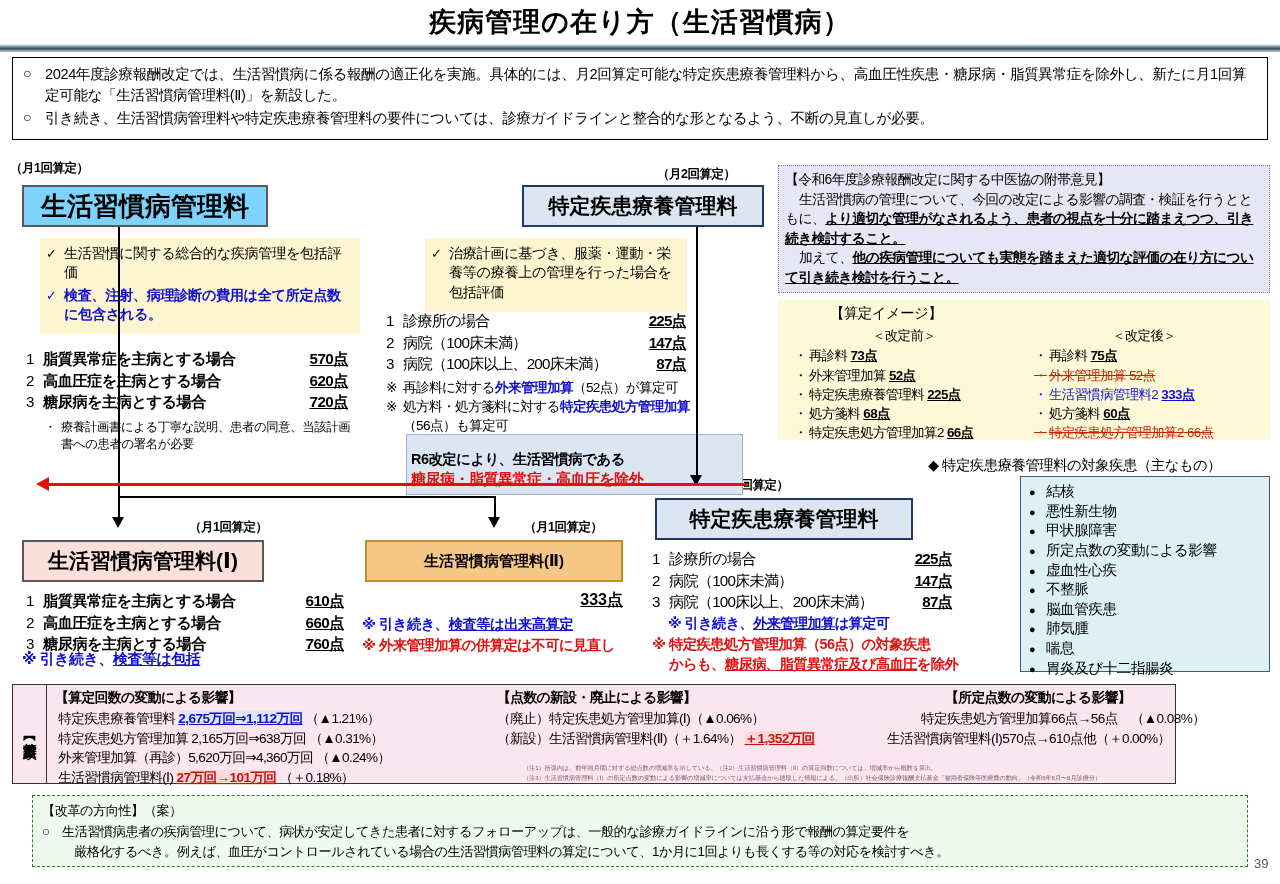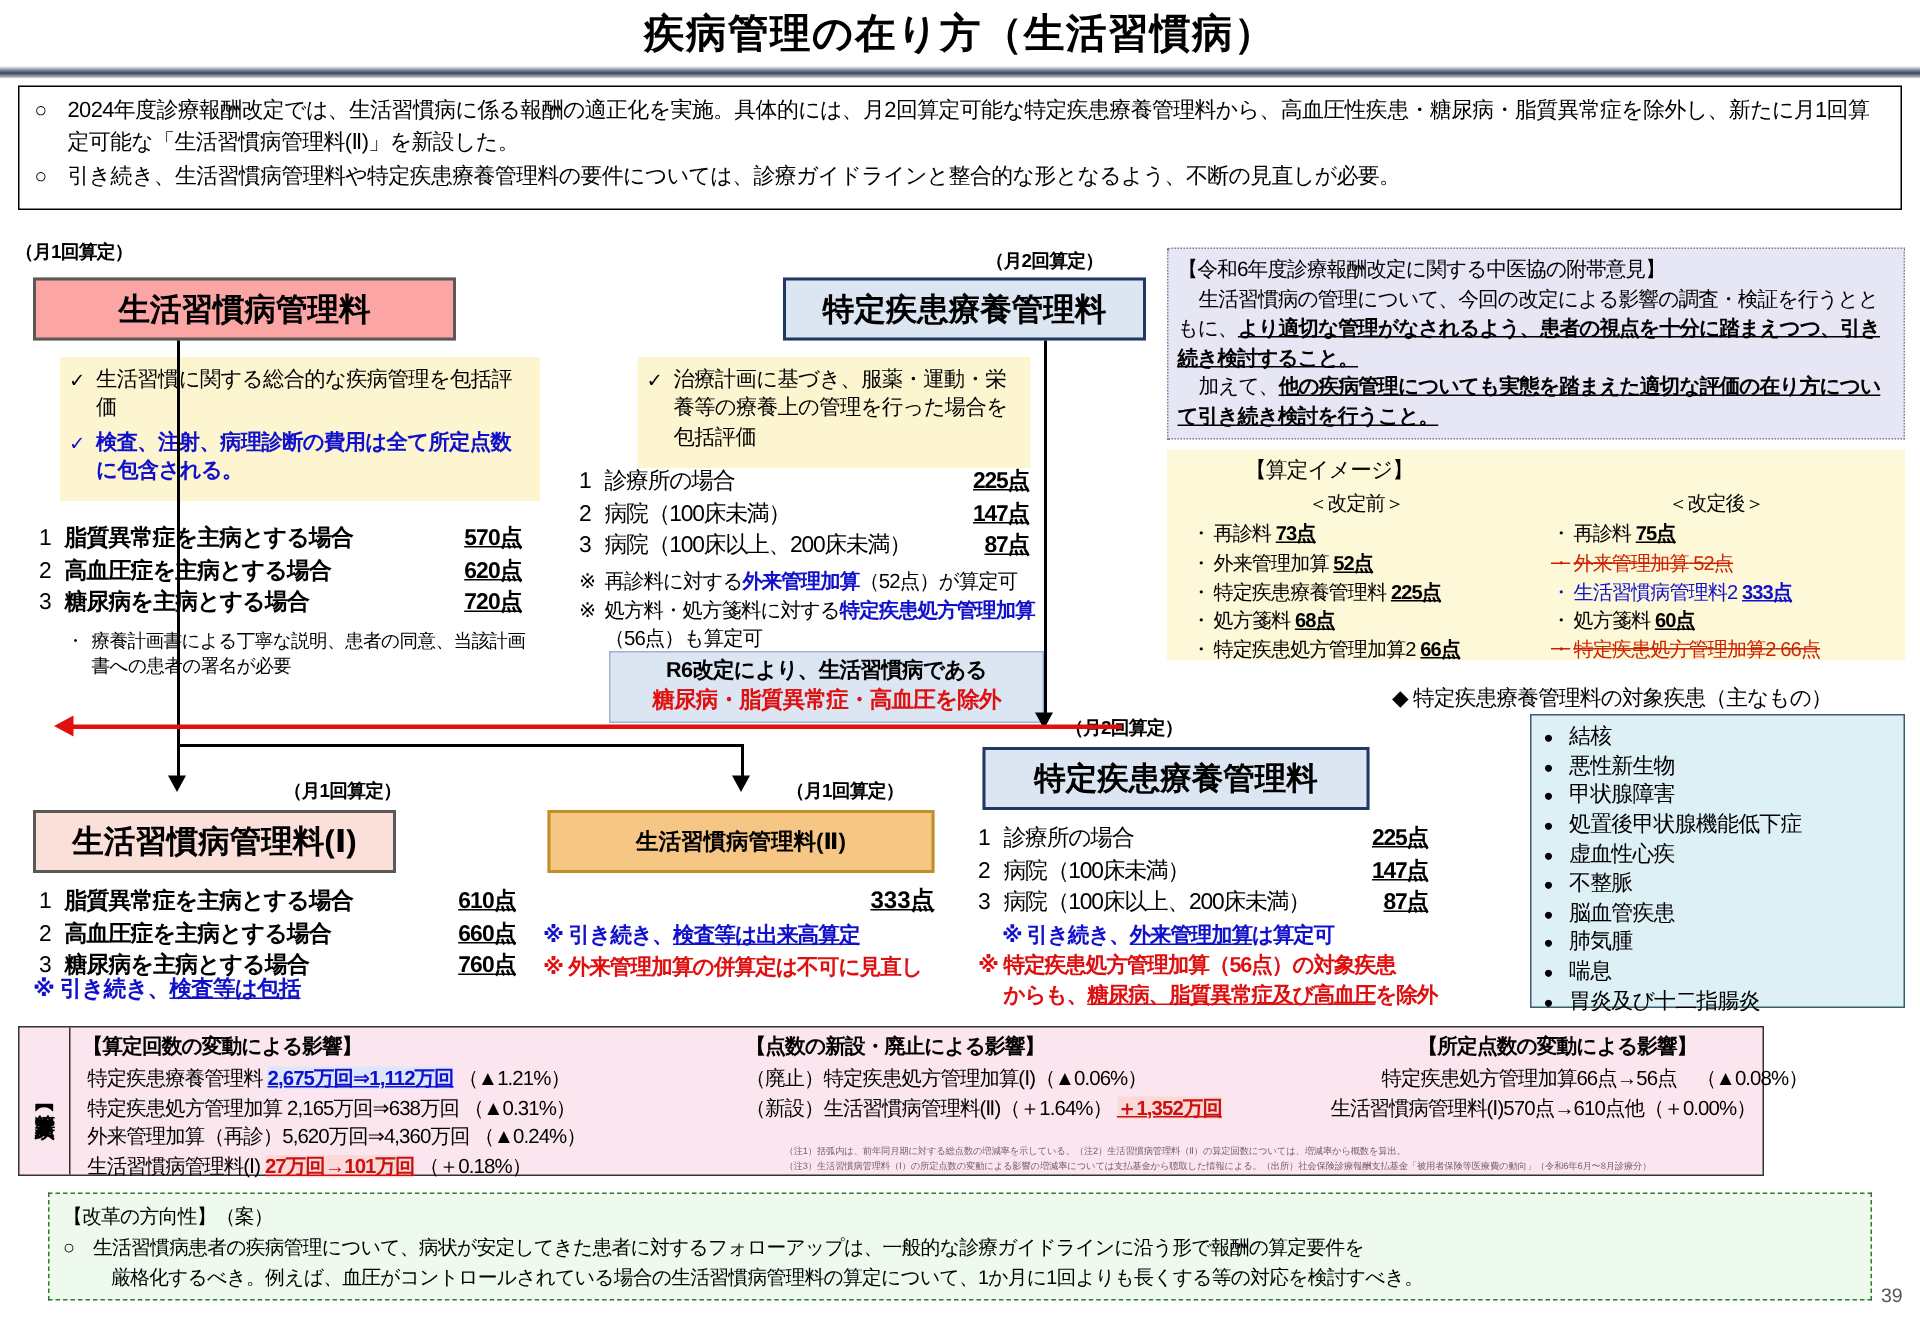--- a/index.html
+++ b/index.html
@@ -37,23 +37,23 @@
 
   
   .cap { font-size: 12.5px; font-weight: bold; letter-spacing: -0.5px; }
 
   
   .hbox {
     display: flex; align-items: center; justify-content: center;
     font-weight: bold; letter-spacing: 0px;
   }
   #seikatsu-box {
-    top: 185px; left: 22px; width: 282px; height: 42px;
-    background: #fca5a5; border: 2px solid #595959;
-    font-size: 21px;
+    top: 185px; left: 22px; width: 246px; height: 42px;
+    background: #7dd3fc; border: 2px solid #595959;
+    font-size: 26px;
   }
   #tokutei-box {
     top: 185px; left: 522px; width: 242px; height: 42px;
     background: #dce6f2; border: 2px solid #1f3864;
     font-size: 21px;
   }
   #seikatsu1-box {
     top: 540px; left: 22px; width: 242px; height: 42px;
     background: #fbdfd9; border: 2px solid #595959;
     font-size: 21px;
@@ -101,23 +101,23 @@
   #mid-points .pval { text-align: right; }
   #mid-notes {
     top: 378px; left: 386px; width: 312px;
     font-size: 13.6px; line-height: 1.41; letter-spacing: -0.6px;
   }
   .nrow { display: flex; align-items: flex-start; }
   .nmark { width: 17px; flex: 0 0 17px; }
 
   
   #r6-box {
-    top: 434px; left: 406px; width: 290px;
+    top: 434px; left: 406px; width: 337px;
     background: #dce6f2; border: 1px solid #9bb4d6;
-    padding: 2px 4px 5px 4px; text-align: center;
+    padding: 15px 4px 5px 4px; text-align: left;
   }
   #r6-line1 { font-size: 14.4px; font-weight: bold; letter-spacing: -0.5px; }
   #r6-line2 { font-size: 15px; font-weight: bold; color: #e01010; letter-spacing: -0.5px; margin-top: 1px; }
 
   
   #p1-points { top: 590px; left: 26px; width: 318px; }
   #p1-points .pval { width: 62px; text-align: right; }
   #p1-note {
     top: 650px; left: 22px; font-size: 15px; font-weight: bold;
     color: #1111cc; letter-spacing: -0.5px;
@@ -493,21 +493,21 @@
   <div class="drow">
       <span class="ddot">●</span>
       <span>悪性新生物</span>
     </div>
   <div class="drow">
       <span class="ddot">●</span>
       <span>甲状腺障害</span>
     </div>
   <div class="drow">
       <span class="ddot">●</span>
-      <span>処置後甲状腺機能低下症</span>
+      <span>所定点数の変動による影響</span>
     </div>
   <div class="drow">
       <span class="ddot">●</span>
       <span>虚血性心疾</span>
     </div>
   <div class="drow">
       <span class="ddot">●</span>
       <span>不整脈</span>
     </div>
   <div class="drow">

